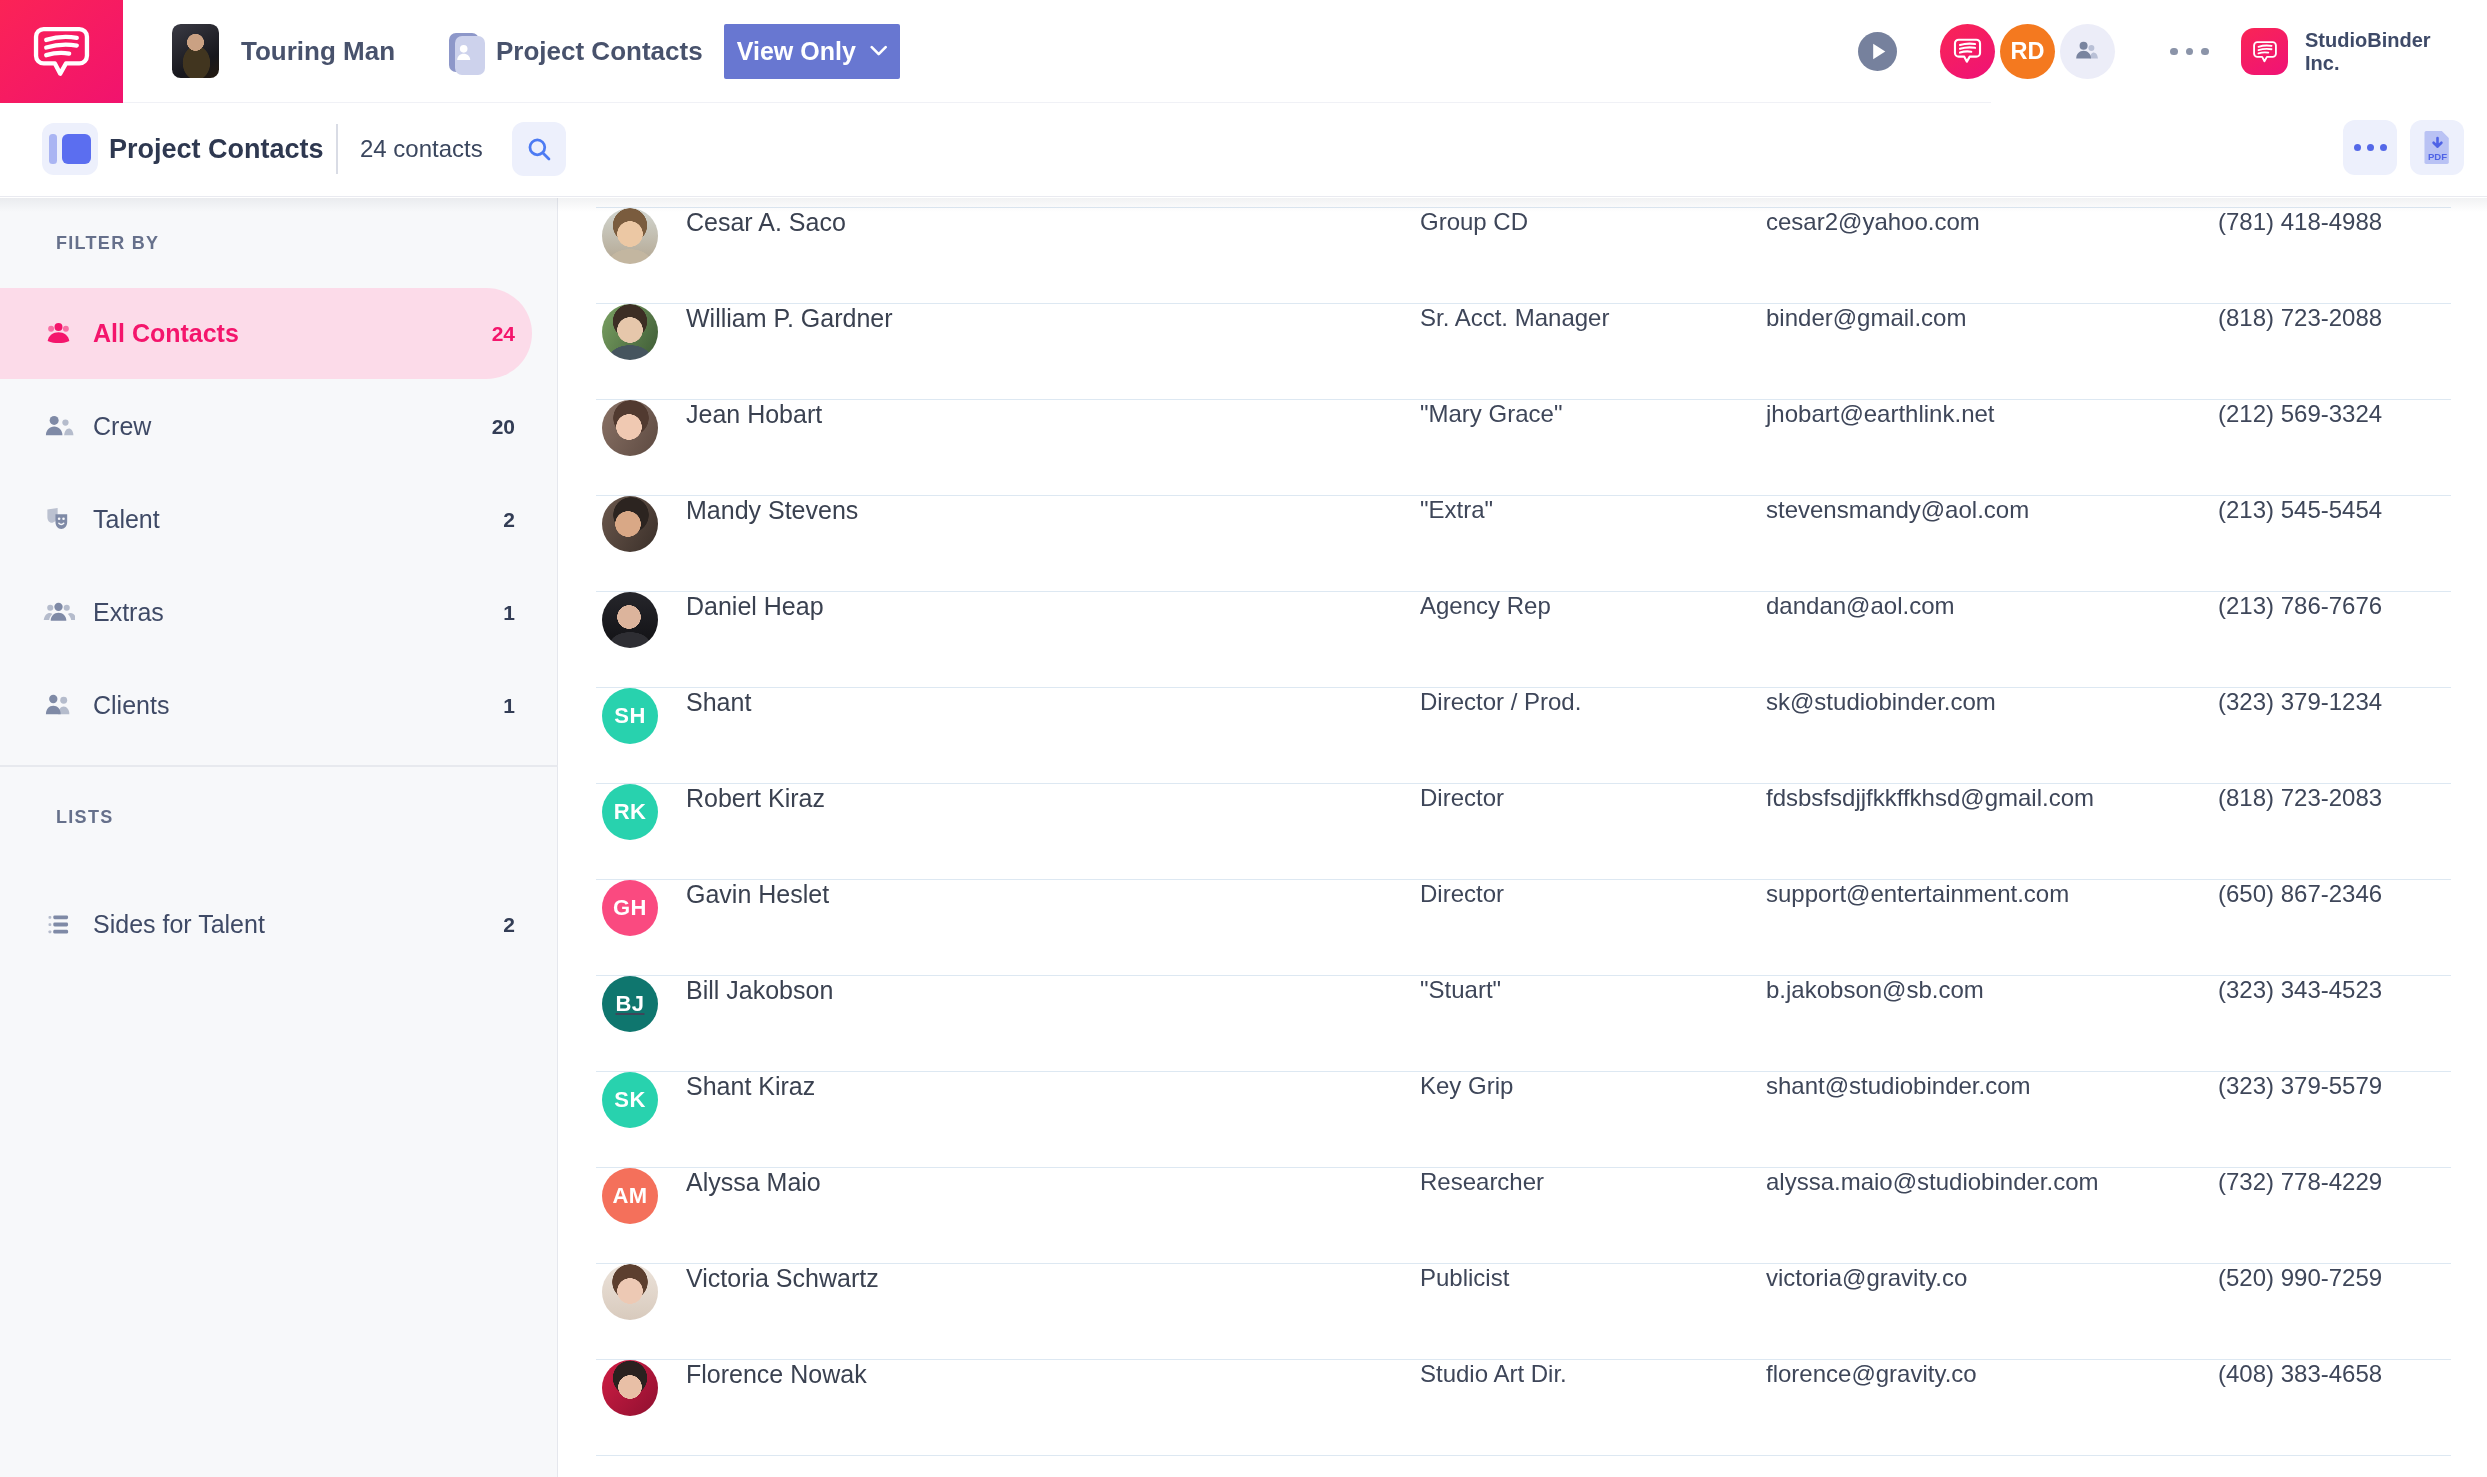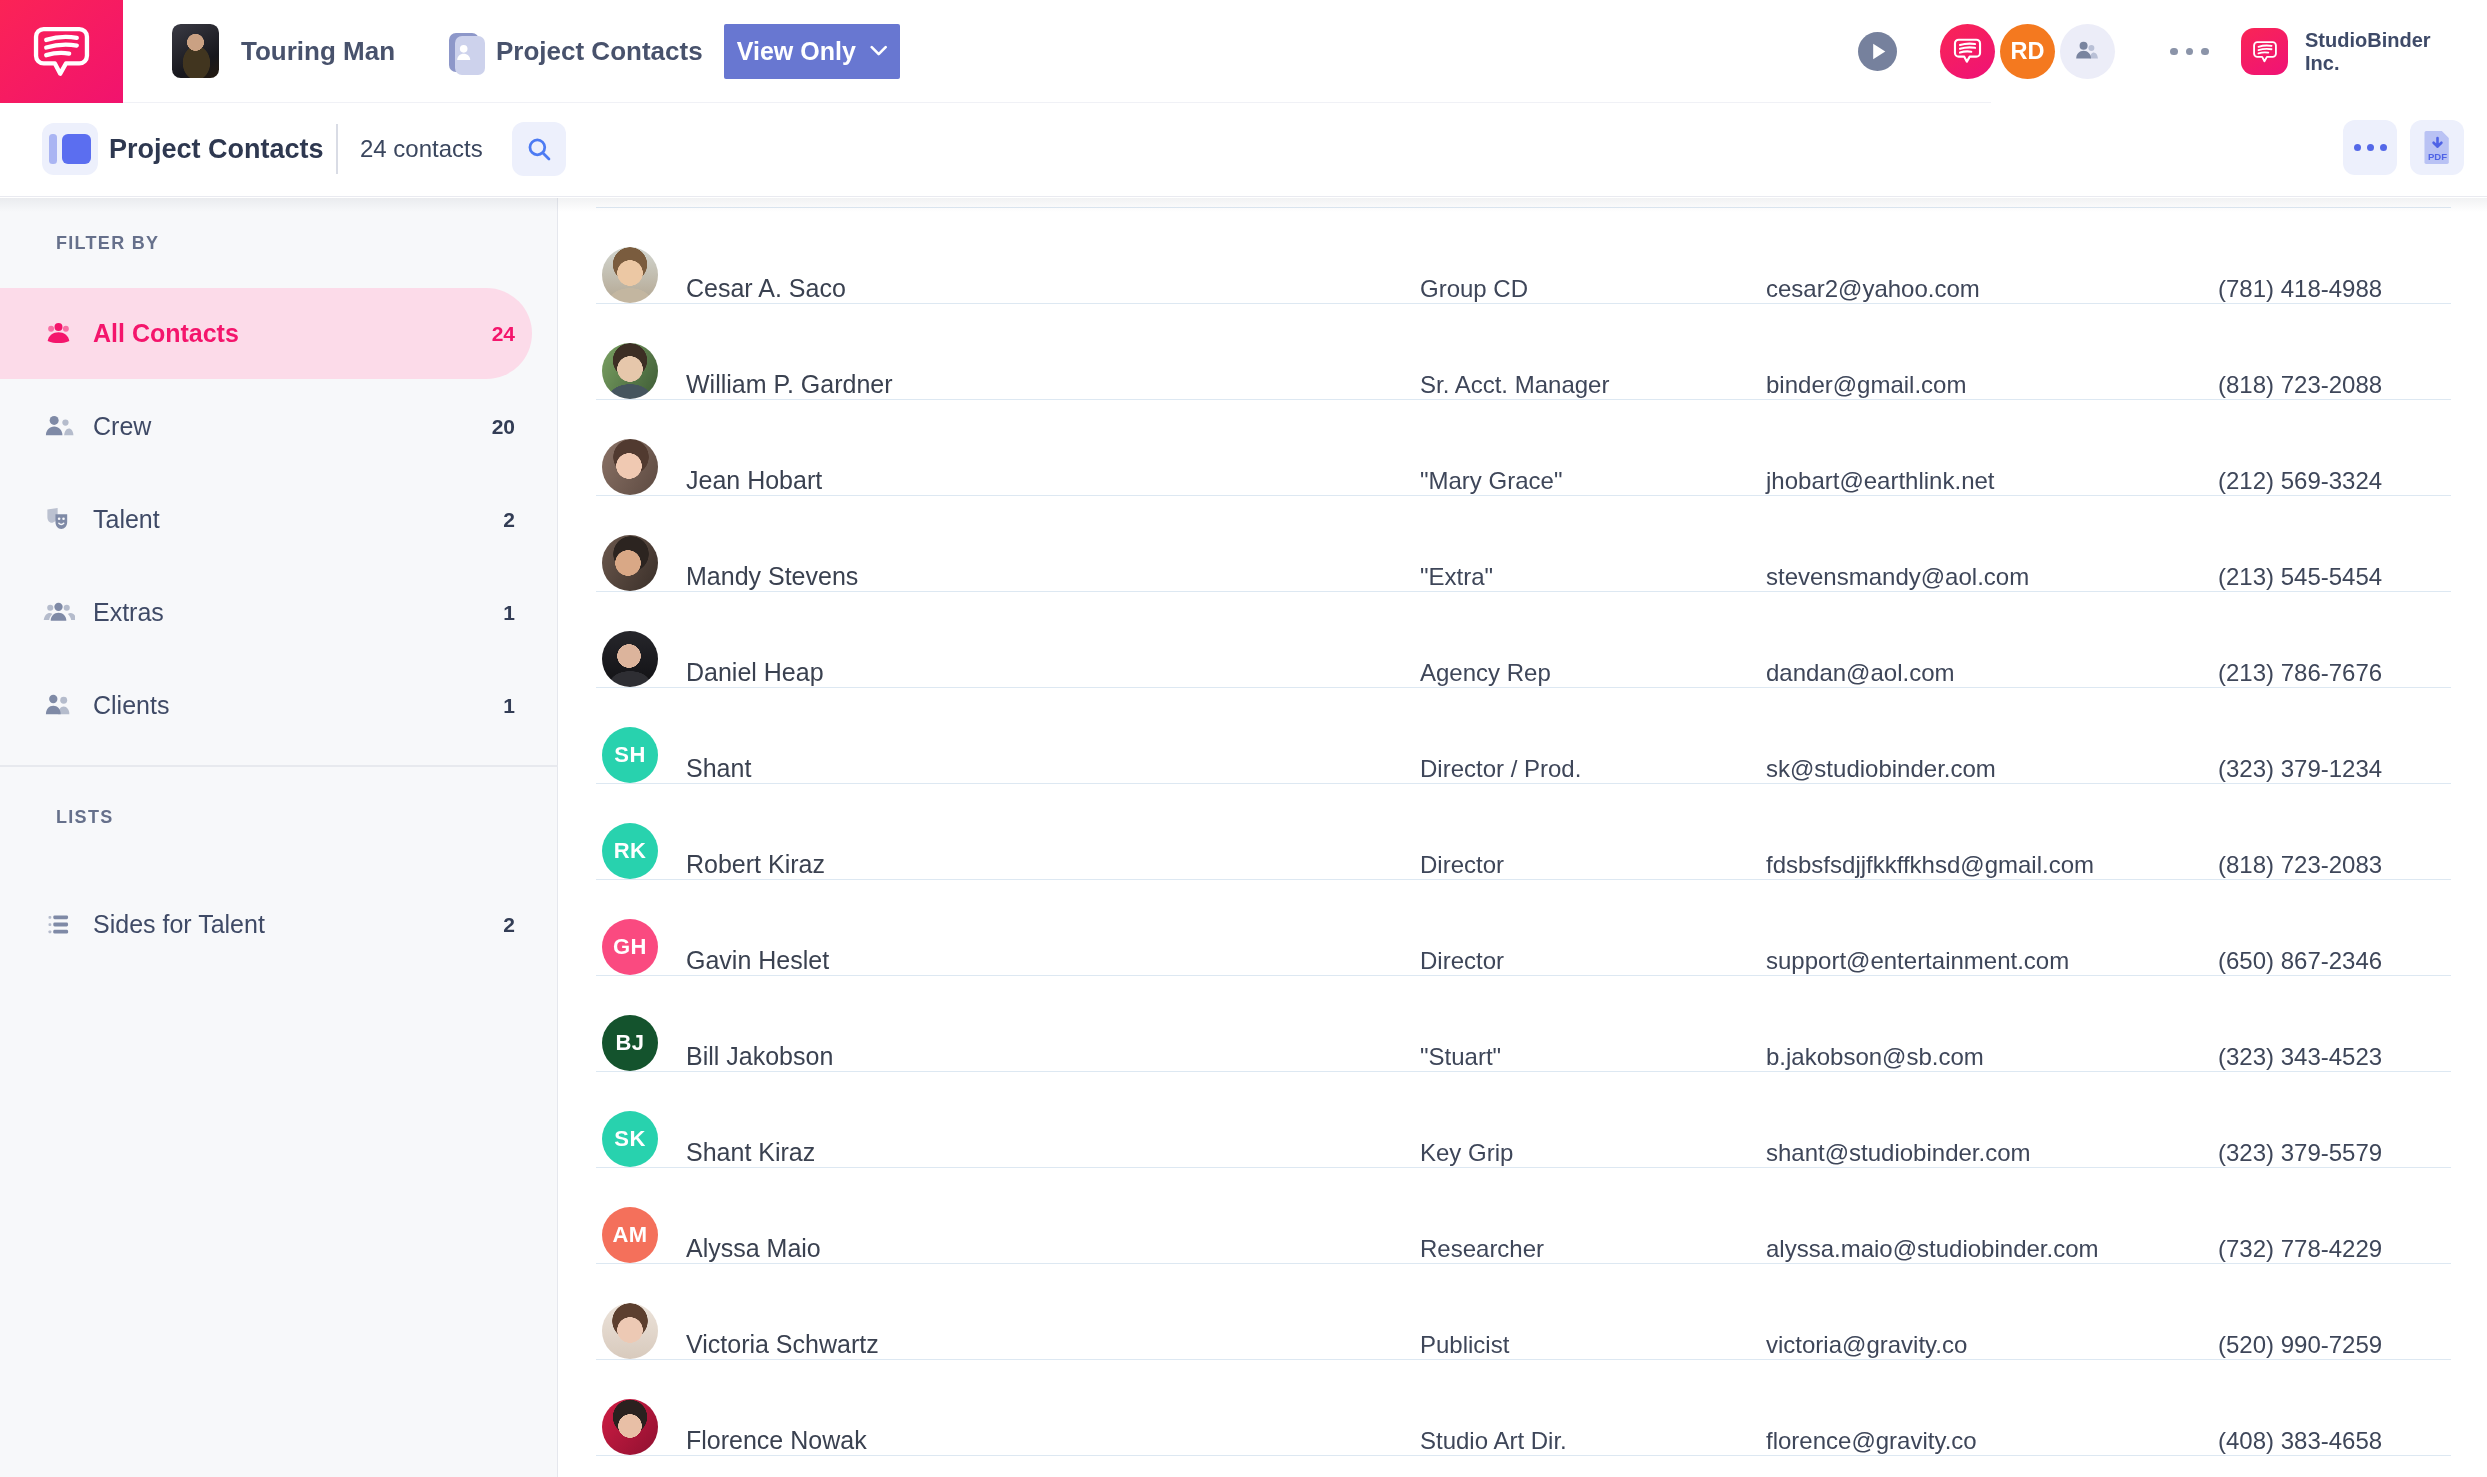--- a/index.html
+++ b/index.html
@@ -78,21 +78,21 @@
   .side-item.active svg { color:#f4156c; }
   .side-item .s-label { position:relative; z-index:1; margin-left:18px; font-size:25px; font-weight:500; color:#3f4a66; }
   .side-item.active .s-label { color:#f4156c; font-weight:600; }
   .side-item .s-count { position:absolute; z-index:1; left:433px; width:82px; text-align:right; font-size:21px; font-weight:700; color:#333d55; }
   .side-item.active .s-count { color:#f4156c; }
   .side-divider { position:absolute; top:567px; left:0; width:558px; height:1.7px; background:#e7e9ee; }
   
   .content { position:absolute; left:559px; top:198px; width:1928px; height:1279px; background:#fff; }
   .rows { margin-left:37px; margin-right:36px; }
   .row-partial { height:10.4px; border-bottom:1.7px solid #dde8f2; }
-  .row { height:96px; display:flex; align-items:flex-end; border-bottom:1.7px solid #dde8f2; cursor:pointer; }
+  .row { height:96px; display:flex; align-items:flex-start; border-bottom:1.7px solid #dde8f2; cursor:pointer; }
   .cell-avatar { width:90px; padding-left:6px; flex:none; }
   .avatar { width:56px; height:56px; border-radius:50%; display:flex; align-items:center; justify-content:center; overflow:hidden; }
   .avatar .initials { color:#fff; font-size:22px; font-weight:700; letter-spacing:0.4px; }
   .c-name  { width:697px; flex:none; font-size:25px; color:#3a4150; }
   .c-role  { width:346px; flex:none; font-size:24px; color:#3e4659;margin-left:37px; }
   .c-email { width:452px; flex:none; font-size:24px; color:#3e4659; }
   .c-phone { flex:1; font-size:24px; color:#3e4659; }
   
   .photo-cesar { background:
     radial-gradient(circle 13px at 28px 26px,#ecc8a4 97%,rgba(0,0,0,0)),
@@ -424,21 +424,21 @@
             </div>
     </div>
     <div class="c-name">Gavin Heslet</div>
     <div class="c-role">Director</div>
     <div class="c-email">support@entertainment.com</div>
     <div class="c-phone">(650) 867-2346</div>
   </div>
 
   <div class="row">
     <div class="cell-avatar">
-      <div class="avatar" style="background: #14532d;">
+      <div class="avatar" style="background: #0f766e; text-decoration: underline;">
               <span class="initials">BJ</span>
             </div>
     </div>
     <div class="c-name">Bill Jakobson</div>
     <div class="c-role">"Stuart"</div>
     <div class="c-email">b.jakobson@sb.com</div>
     <div class="c-phone">(323) 343-4523</div>
   </div>
 
   <div class="row">

